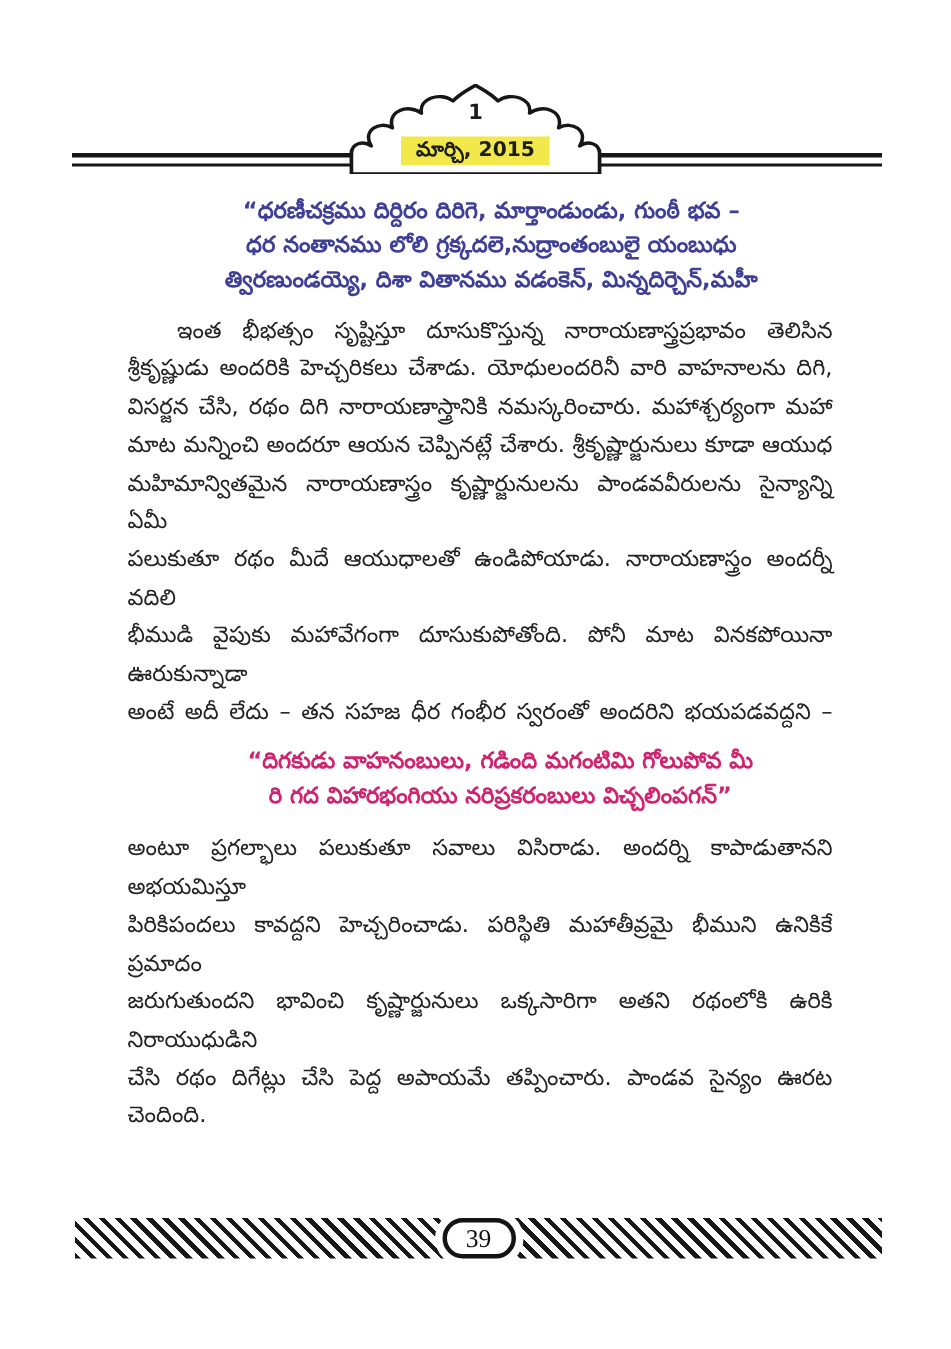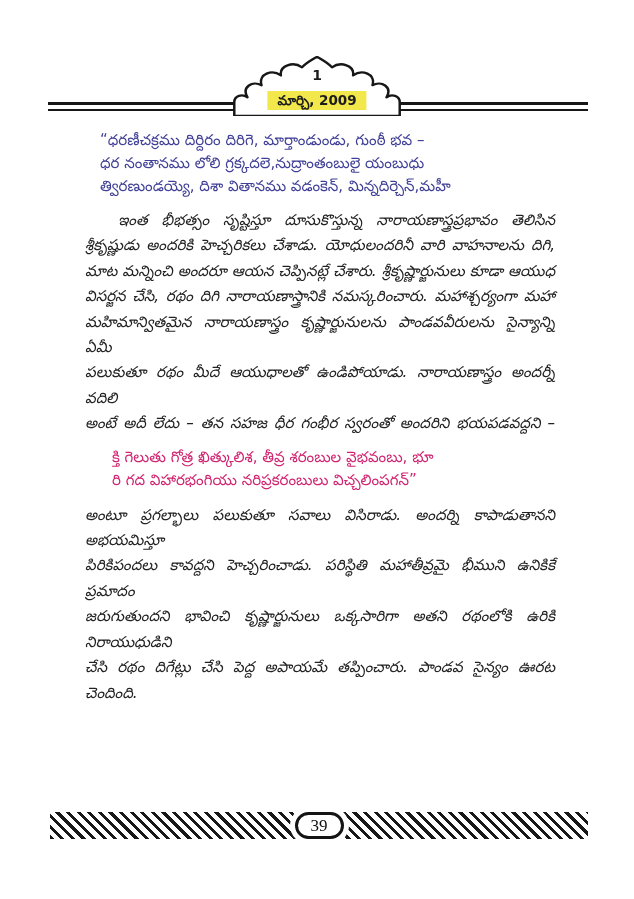--- a/index.html
+++ b/index.html
@@ -38,24 +38,24 @@
   }
   .orn-date{
     position:absolute;bottom:6px;left:50%;transform:translateX(-50%);
     background:var(--hl);
     padding:0 10px;line-height:19px;
     font-size:13.5px;font-weight:bold;color:#1c1c1c;
     white-space:nowrap;
   }
   
   .content{padding:11px 79px 0 85px;}
-  .verse{font-weight:normal;font-size:15px;line-height:23px;}
+  .verse{font-weight:bold;font-size:15px;line-height:23px;text-align:center;}
   .verse.blue{color:var(--blue);margin:2px 0 10px 15px;}
   .verse.pink{color:var(--pink);margin:9px 0 11px 27px;}
-  .para{font-size:15px;line-height:25.4px;margin:0 0 8px 0;font-style:italic;}
+  .para{font-size:15px;line-height:25.4px;margin:0 0 8px 0;}
   .para .j{text-align:justify;text-align-last:justify;}
   .para .indent{text-indent:33px;}
   .vline,.pline{white-space:nowrap;overflow:hidden;}
   
   .page-bar{
     position:absolute;left:50px;right:46px;top:812px;height:27px;
     background:repeating-linear-gradient(45deg,#181818 0 3px,#ffffff 3px 7.5px);
     display:flex;justify-content:center;
   }
   .page-num{
@@ -84,44 +84,45 @@
                  C57,5 73,-1 83,7
                  C88,1 94,-2 100,-6
                  C106,-2 112,1 117,7
                  C127,-1 143,5 141,17
                  C151,9 167,15 163,29
                  C173,23 186,31 179,44
                  C185,39 194,42 194,50
                  L194,67 Z" fill="#ffffff" stroke="#171717" stroke-width="2.8" stroke-linejoin="round"></path>
       </svg>
       <div class="orn-num">1</div>
-      <div class="orn-date">మార్చి, 2009</div>
+      <div class="orn-date">మార్చి, 2015</div>
     </div>
   </div>
 
   <div class="content">
 
     <div class="verse blue">
       <div class="vline">“ధరణీచక్రము దిర్దిరం దిరిగె, మార్తాండుండు, గుంఠీ భవ –</div>
       <div class="vline">ధర నంతానము లోలి గ్రక్కదలె,నుద్రాంతంబులై యంబుధు</div>
       <div class="vline">త్విరణుండయ్యె, దిశా వితానము వడంకెన్, మిన్నదిర్చెన్,మహీ</div>
     </div>
 
     <div class="para">
       <div class="j indent">ఇంత భీభత్సం సృష్టిస్తూ దూసుకొస్తున్న  నారాయణాస్త్రప్రభావం తెలిసిన</div>
       <div class="j">శ్రీకృష్ణుడు అందరికి హెచ్చరికలు చేశాడు. యోధులందరినీ వారి వాహనాలను దిగి,</div>
+      <div class="j">విసర్జన చేసి, రథం దిగి నారాయణాస్త్రానికి నమస్కరించారు. మహాశ్చర్యంగా  మహా</div>
       <div class="j">మాట మన్నించి అందరూ ఆయన చెప్పినట్లే చేశారు. శ్రీకృష్ణార్జునులు కూడా ఆయుధ</div>
-      <div class="j">విసర్జన చేసి, రథం దిగి నారాయణాస్త్రానికి నమస్కరించారు. మహాశ్చర్యంగా  మహా</div>
       <div class="j">మహిమాన్వితమైన నారాయణాస్త్రం కృష్ణార్జునులను పాండవవీరులను సైన్యాన్ని ఏమీ</div>
       <div class="j">పలుకుతూ రథం మీదే ఆయుధాలతో ఉండిపోయాడు. నారాయణాస్త్రం అందర్నీ వదిలి</div>
+      <div class="j">భీముడి వైపుకు మహావేగంగా దూసుకుపోతోంది. పోనీ మాట వినకపోయినా ఊరుకున్నాడా</div>
       <div class="j">అంటే అదీ లేదు – తన సహజ ధీర గంభీర స్వరంతో అందరిని భయపడవద్దని –</div>
     </div>
 
     <div class="verse pink">
-      <div class="pline">క్తి గెలుతు గోత్ర ఖిత్కులిశ, తీవ్ర శరంబుల వైభవంబు, భూ</div>
+      <div class="pline">“దిగకుడు వాహనంబులు, గడింది మగంటిమి గోలుపోవ మీ</div>
       <div class="pline">రి గద విహారభంగియు నరిప్రకరంబులు విచ్చలింపగన్”</div>
     </div>
 
     <div class="para">
       <div class="j">అంటూ ప్రగల్భాలు పలుకుతూ  సవాలు విసిరాడు. అందర్ని కాపాడుతానని అభయమిస్తూ</div>
       <div class="j">పిరికిపందలు కావద్దని హెచ్చరించాడు. పరిస్థితి మహాతీవ్రమై భీముని ఉనికికే ప్రమాదం</div>
       <div class="j">జరుగుతుందని భావించి కృష్ణార్జునులు ఒక్కసారిగా అతని రథంలోకి ఉరికి నిరాయుధుడిని</div>
       <div class="j">చేసి రథం దిగేట్లు చేసి పెద్ద అపాయమే తప్పించారు. పాండవ సైన్యం ఊరట చెందింది.</div>
 
     </div>

